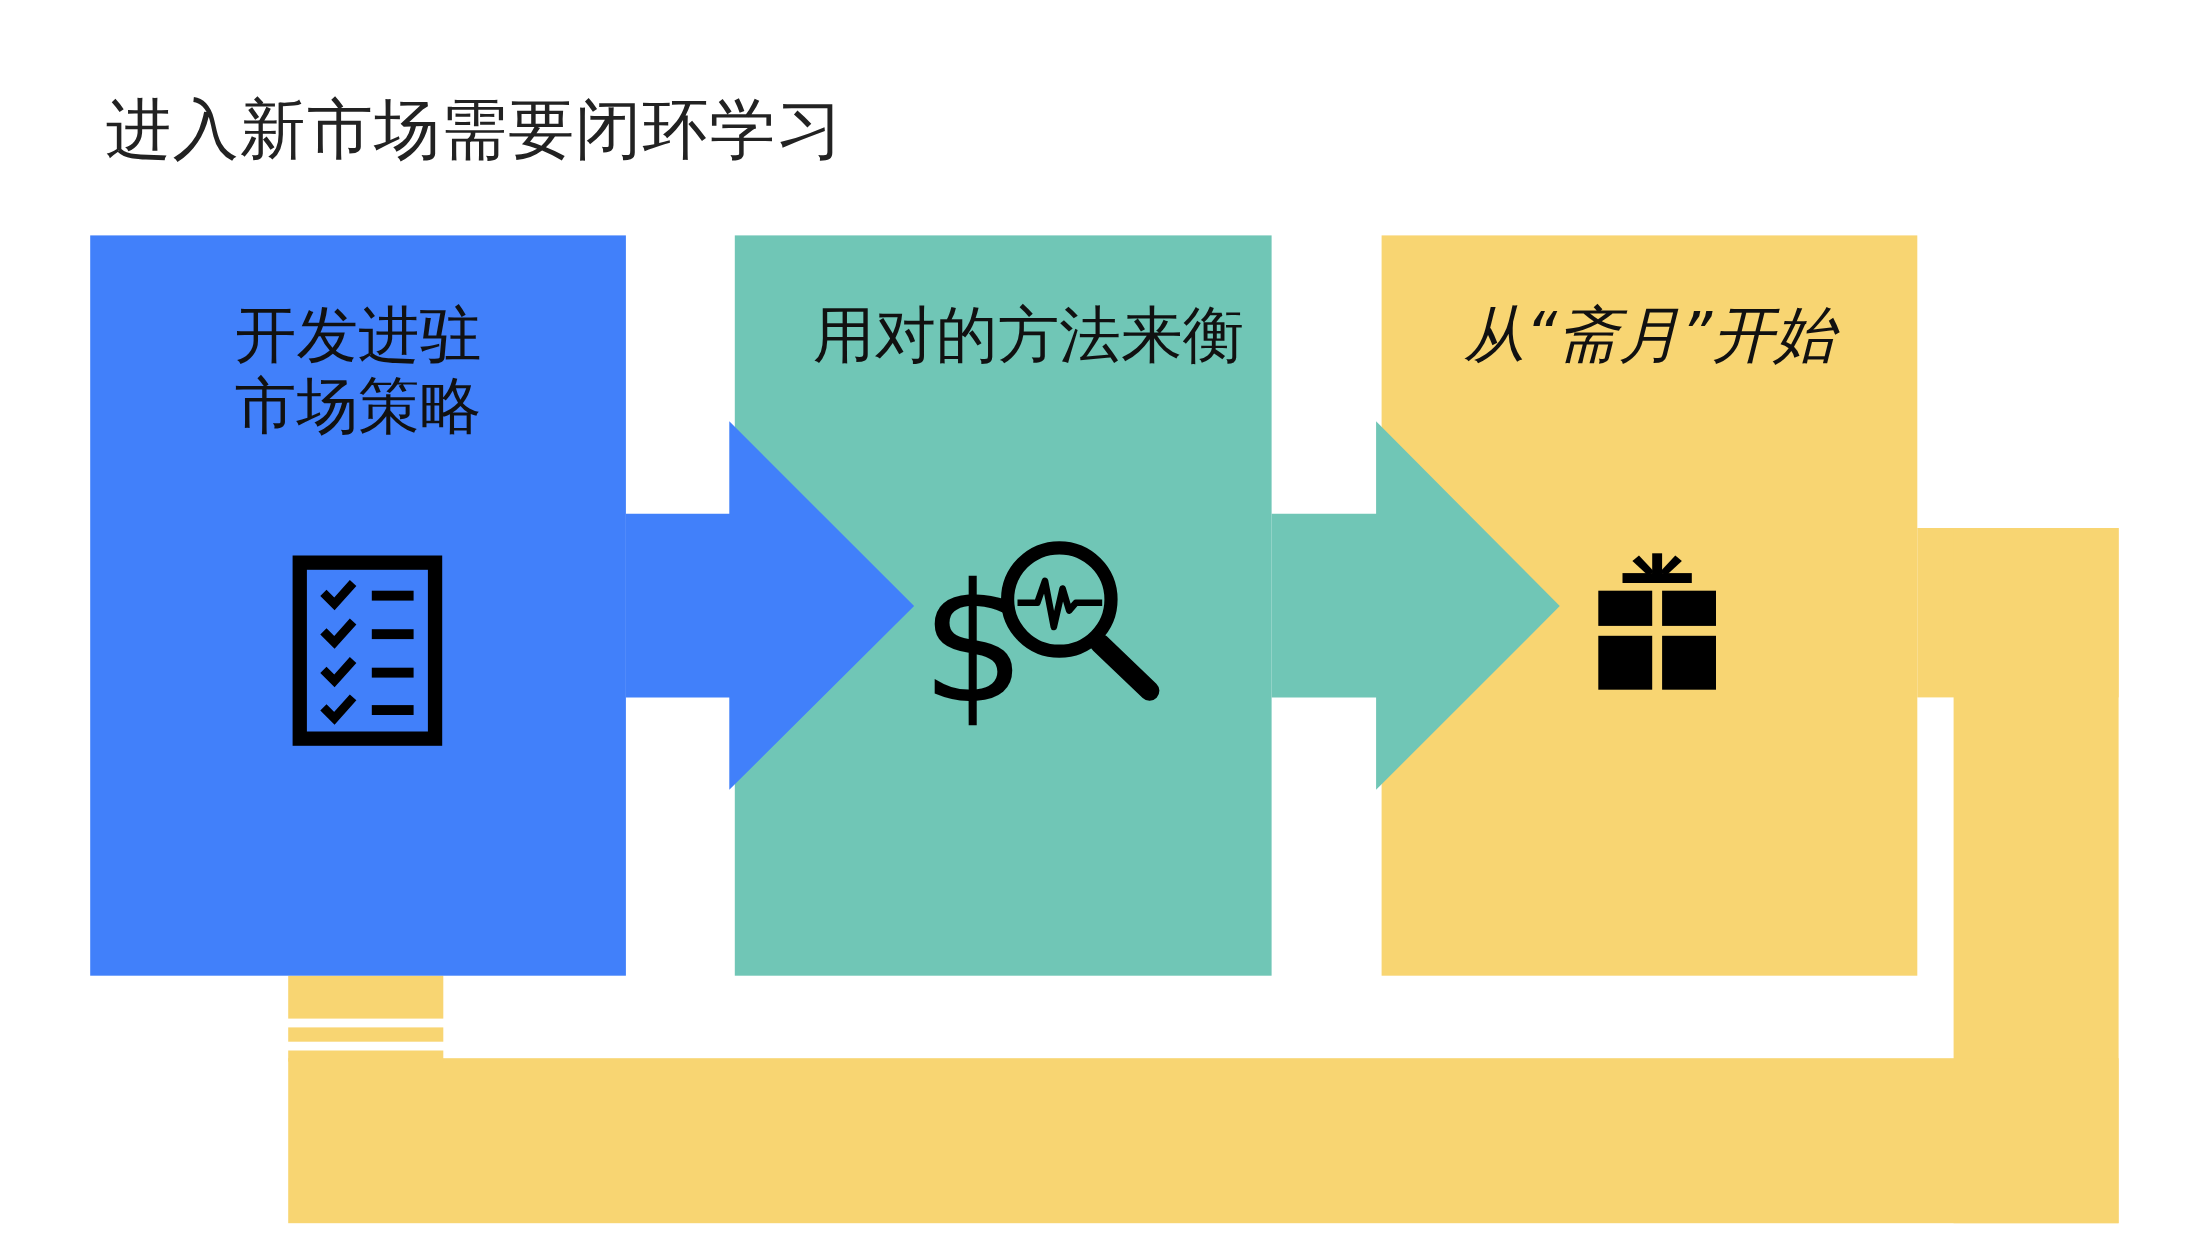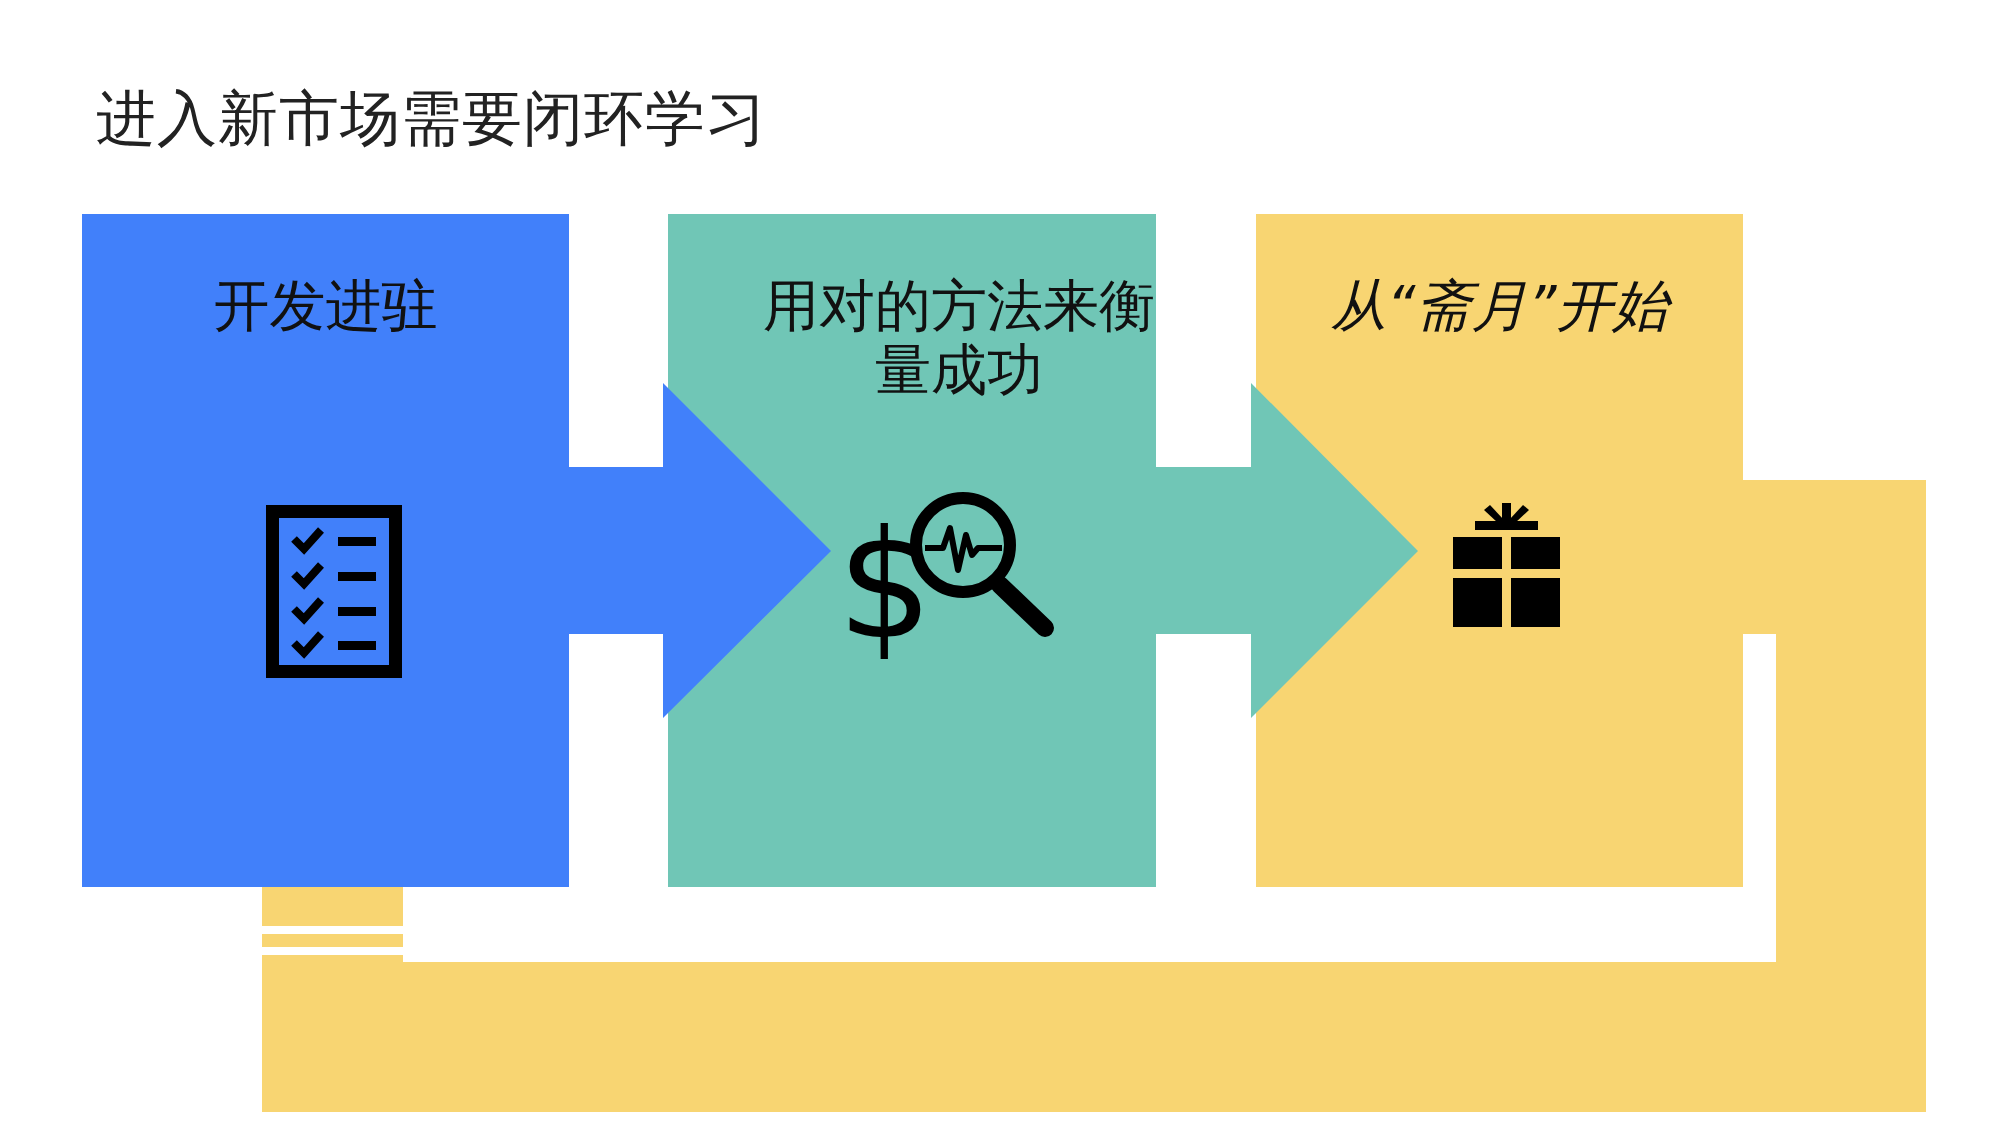--- a/index.html
+++ b/index.html
@@ -65,25 +65,25 @@
     <rect x="1475" y="521" width="63" height="9"></rect>
     <rect x="1502" y="503" width="9" height="19"></rect>
     <polygon points="1484,510 1490,505 1504,520 1498,523"></polygon>
     <polygon points="1529,510 1523,505 1509,520 1515,523"></polygon>
   </g>
 </svg>
 
 <div class="abs" style="left:82px; top:214px; width:487px; height:200px;">
   <div class="box-label">
     <div>开发进驻</div>
+    <div>市场策略</div>
   </div>
 </div>
-<div class="abs" style="left:668px; top:214px; width:534px; height:200px;padding-left:48px;">
+<div class="abs" style="left:668px; top:214px; width:534px; height:200px;">
   <div class="box-label">
     <div>用对的方法来衡</div>
-    <div>量成功</div>
   </div>
 </div>
 <div class="abs" style="left:1256px; top:214px; width:487px; height:200px;font-style:italic;">
   <div class="box-label">
     <div>从“斋月”开始</div>
   </div>
 </div>
 
 </body></html>

